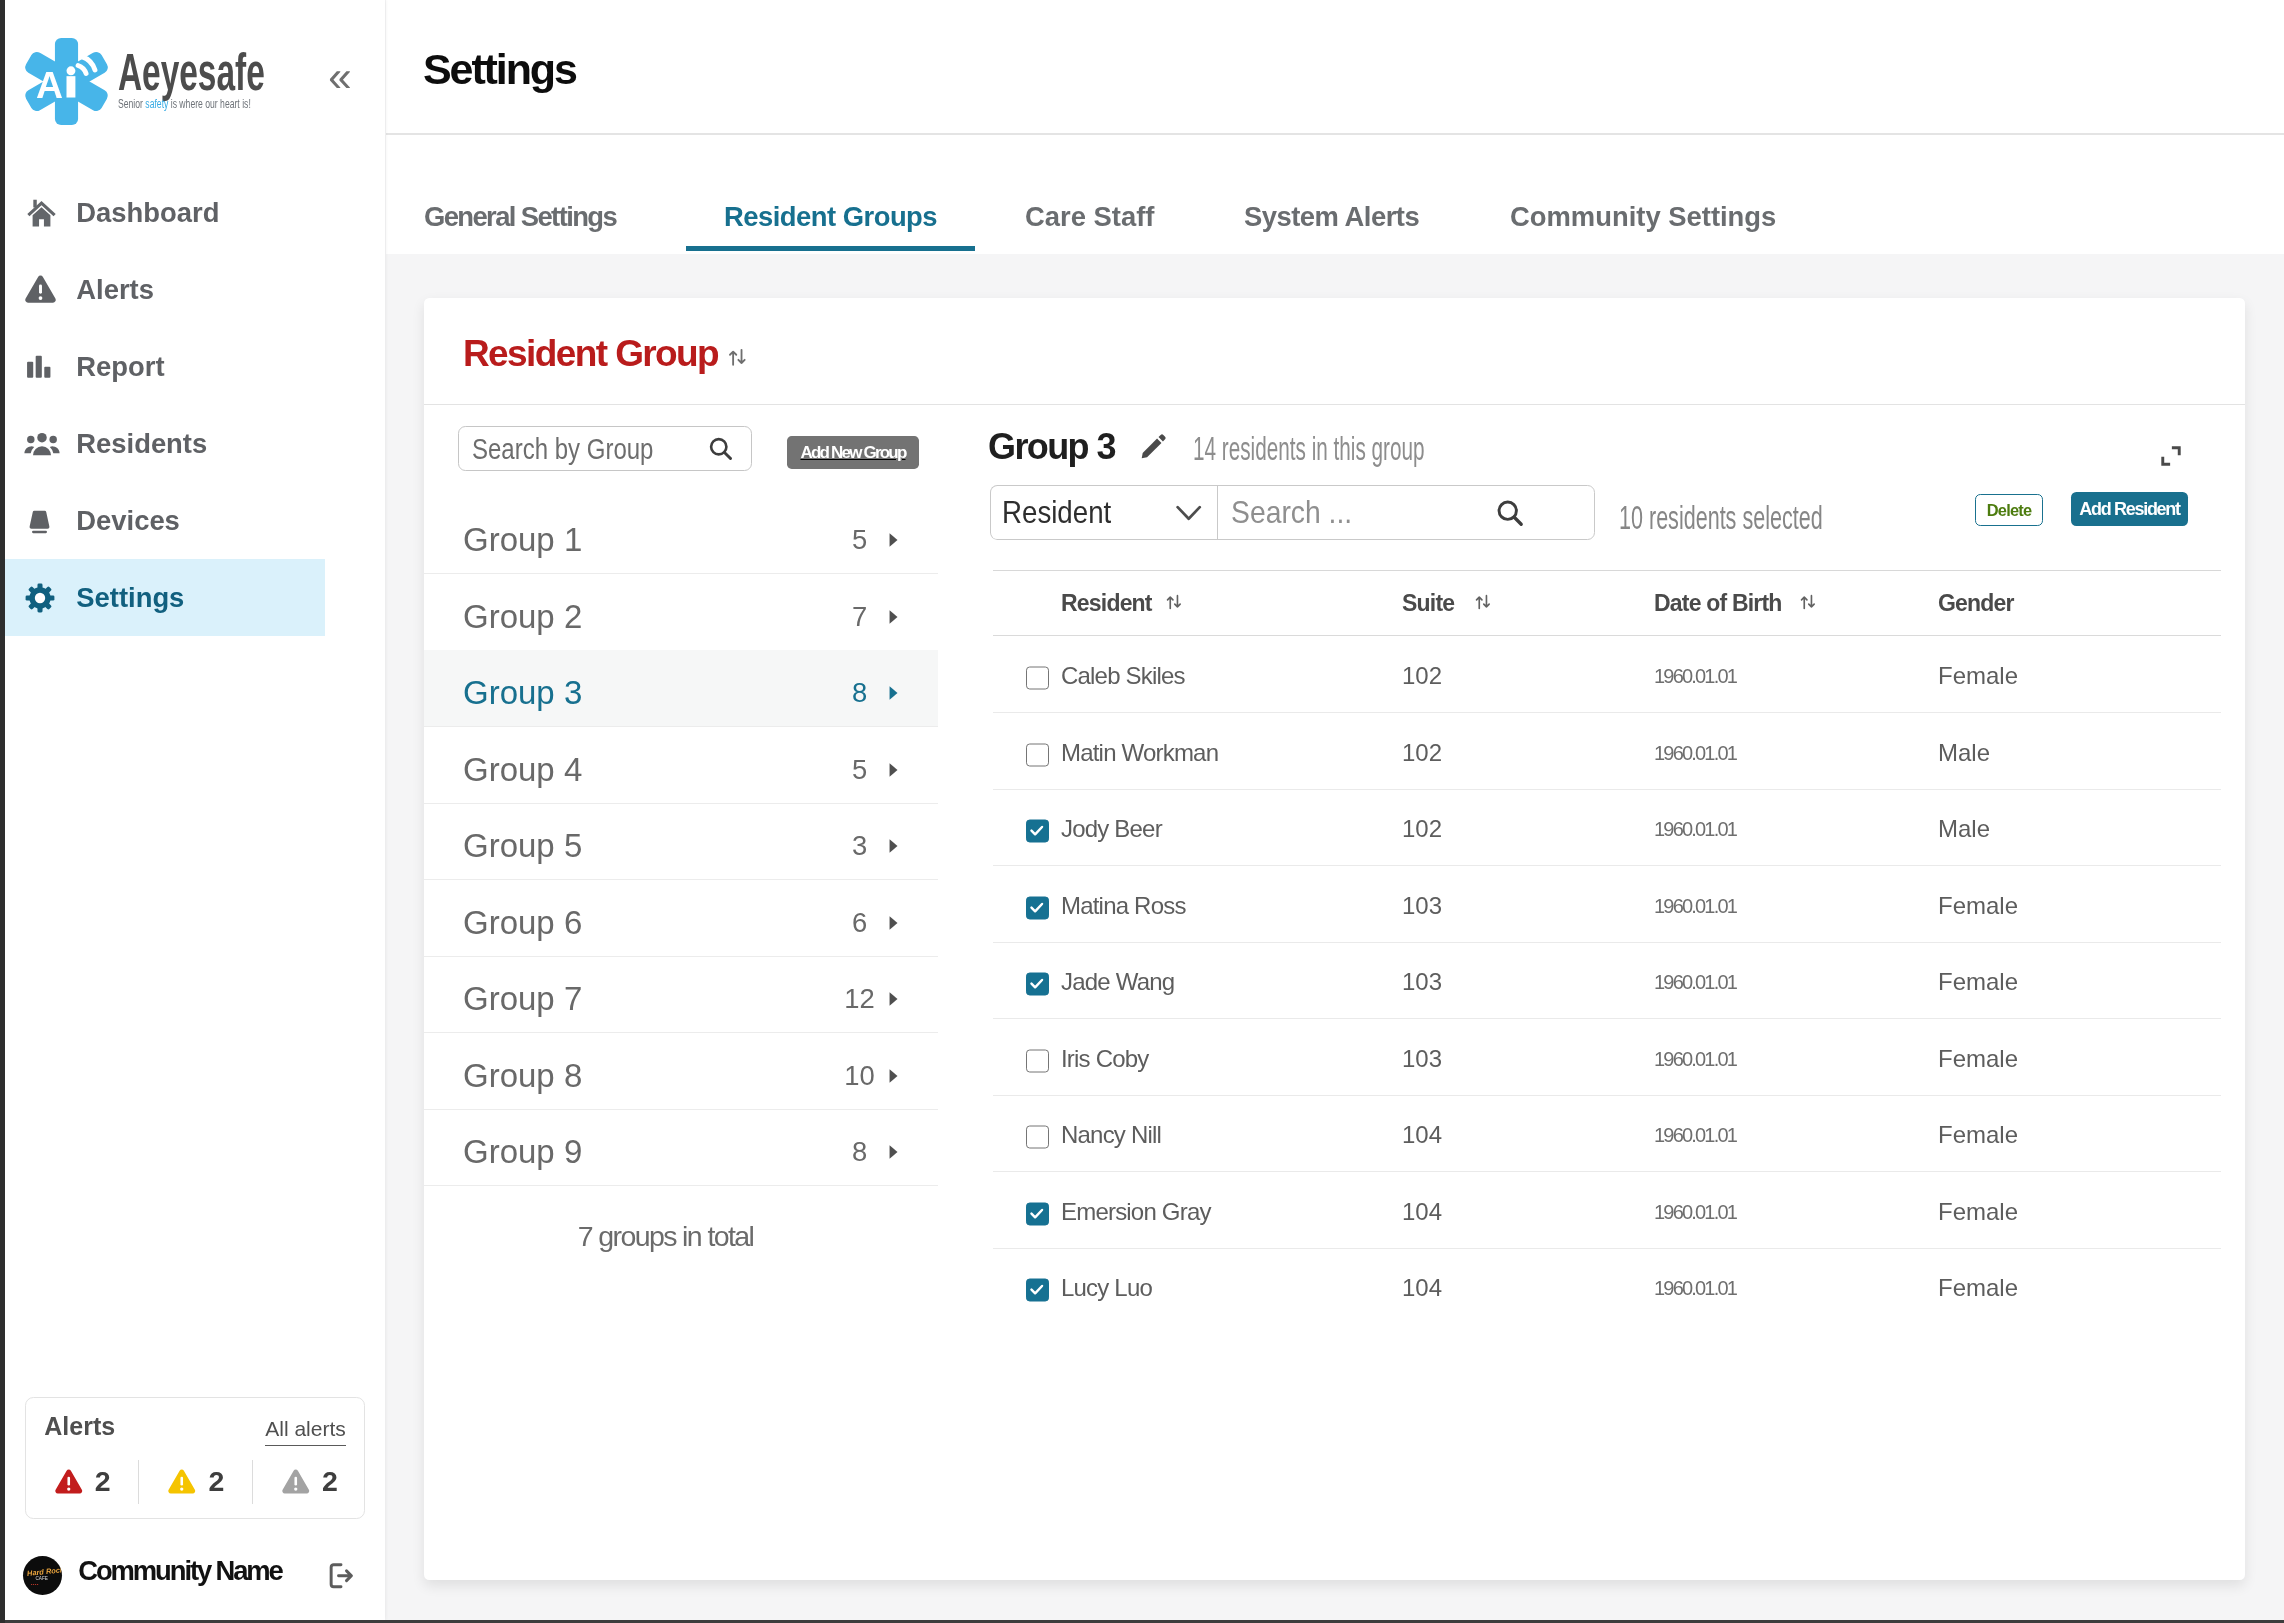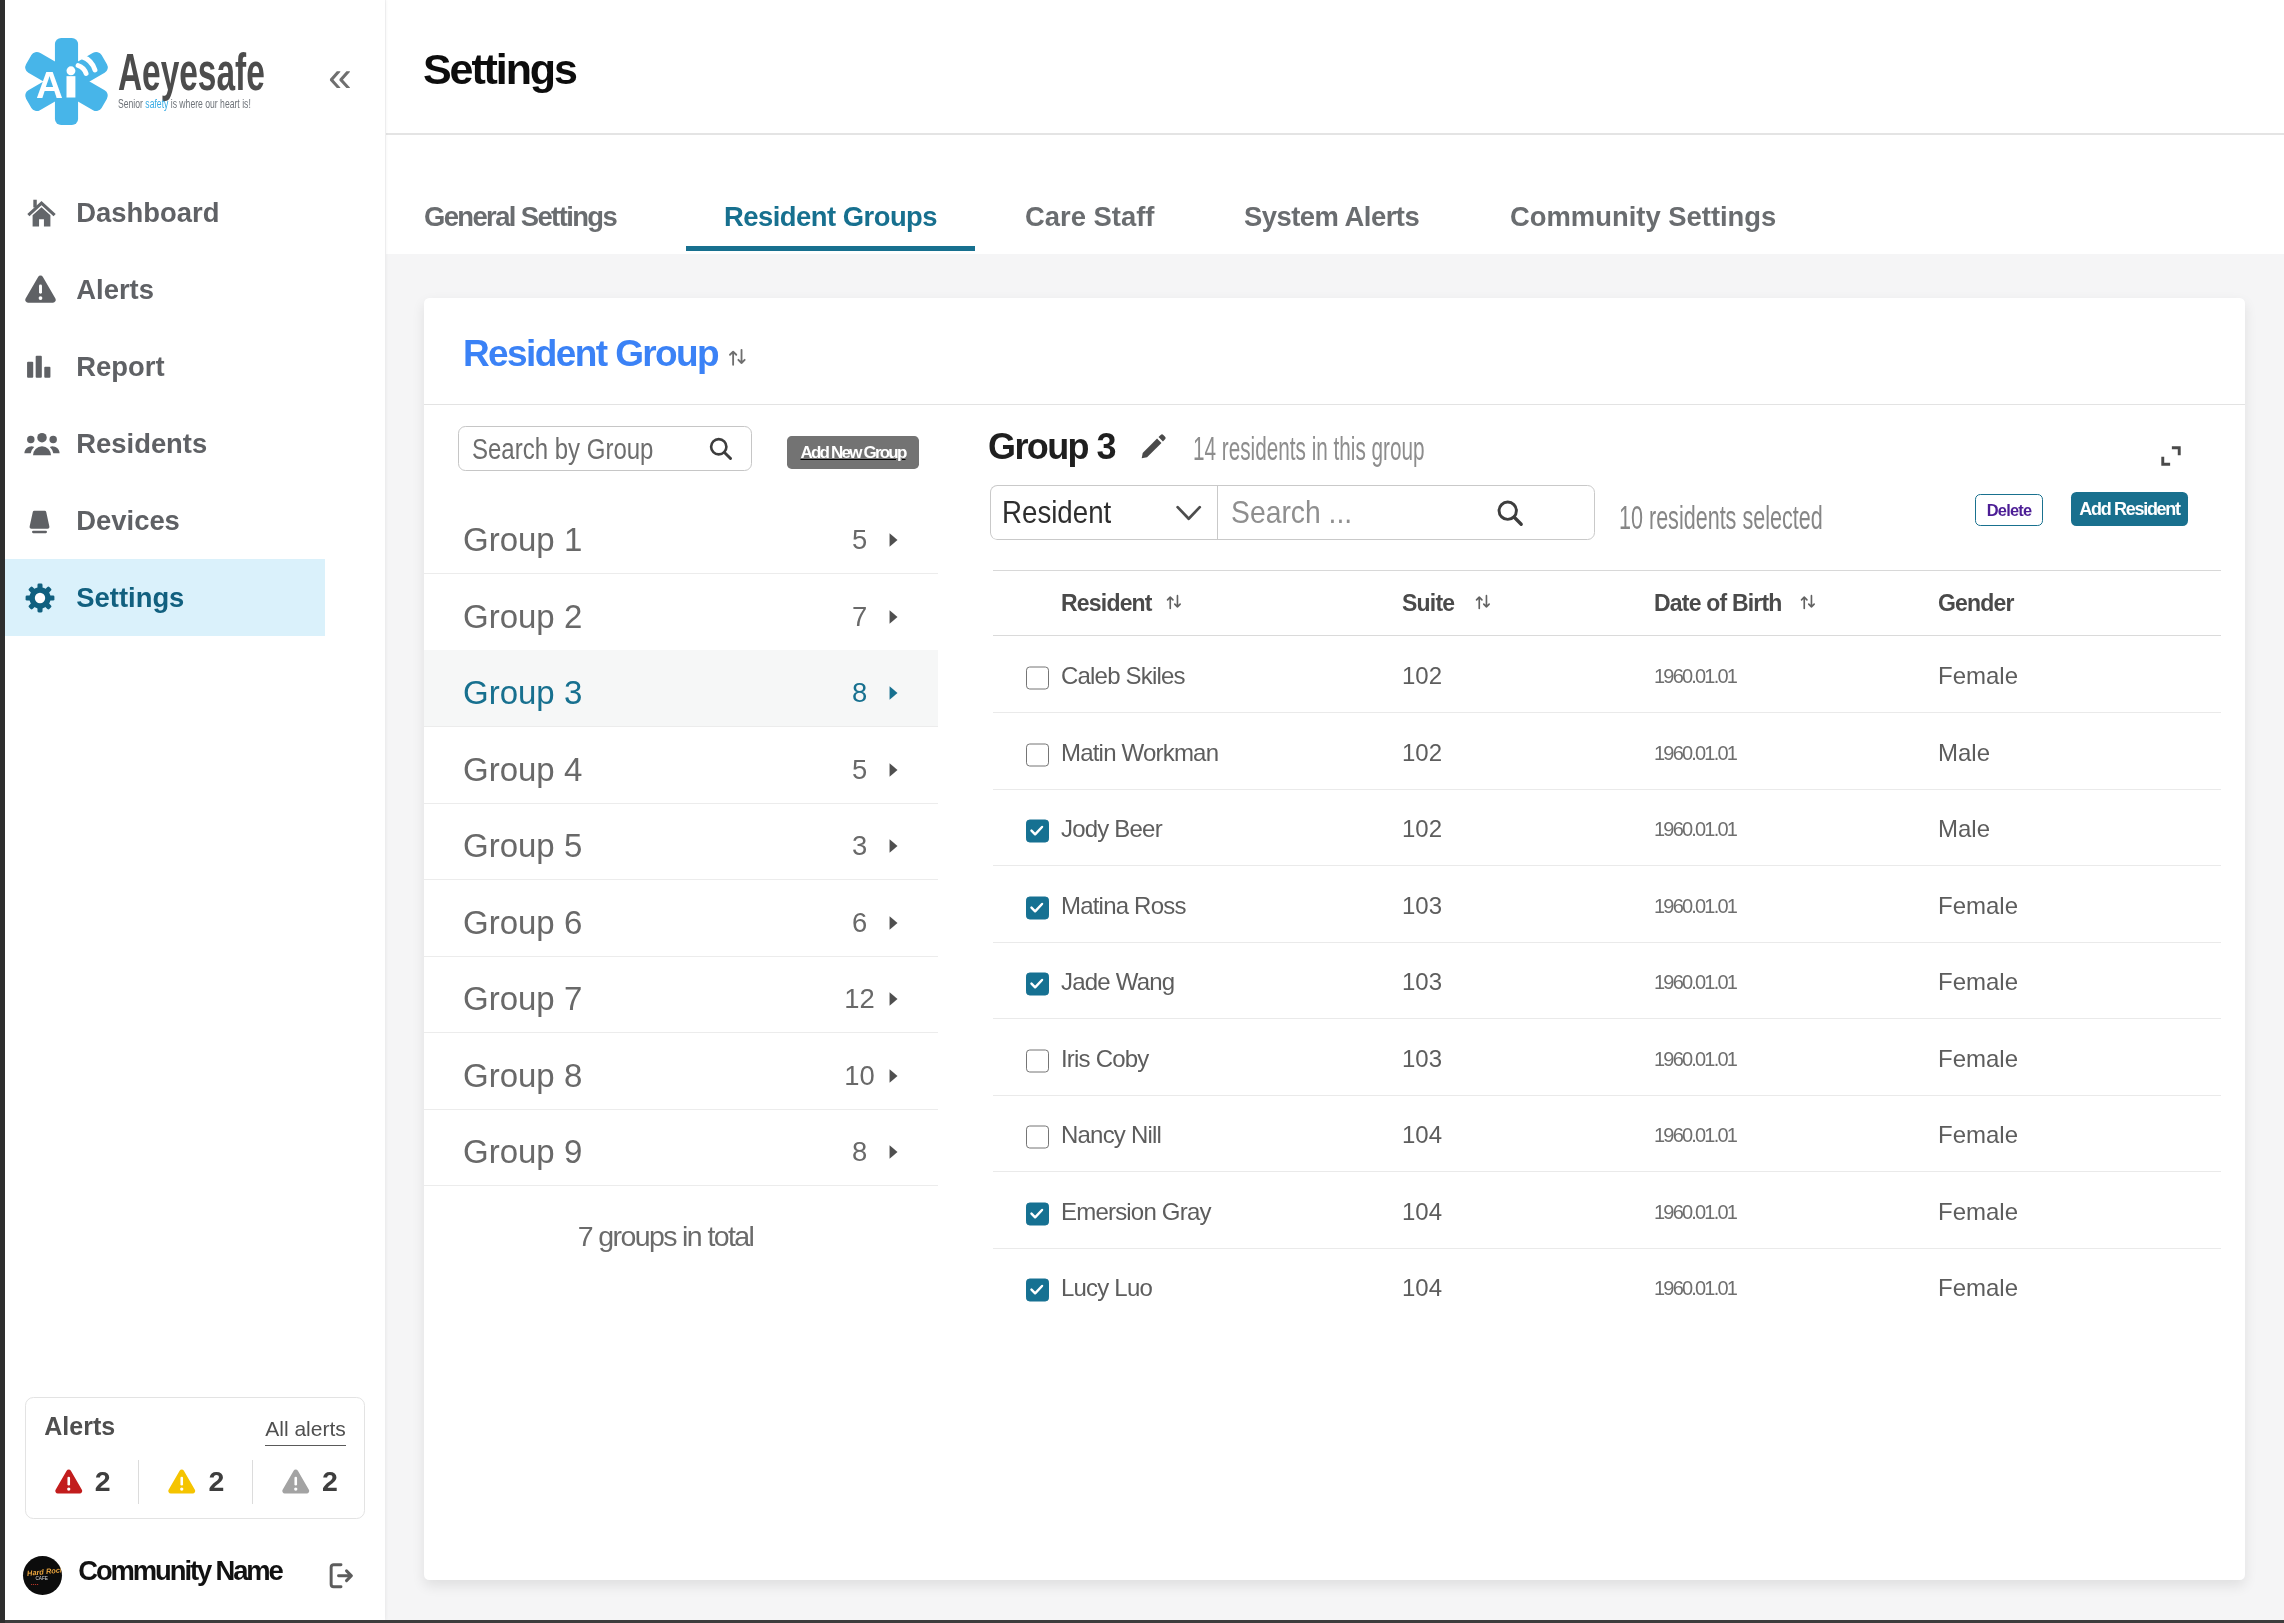--- a/index.html
+++ b/index.html
@@ -44,21 +44,21 @@
   <div class="abs" id="hdivider"></div>
   <div class="abs" id="tabbar">
     <div class="abs" style="left:38px; top:66px; font-size:27.4px; font-weight:bold; color:#6a6d70; letter-spacing:-1.6px;">General Settings</div>
     <div class="abs" style="left:300px; top:66px; width:289px; text-align:center; font-size:27.4px; font-weight:bold; color:#17708f; letter-spacing:-0.5px;">Resident Groups</div>
     <div class="abs" style="left:300px; top:111px; width:289px; height:4.7px; background:#17708f;"></div>
     <div class="abs" style="left:639px; top:66px; font-size:27.4px; font-weight:bold; color:#6a6d70;">Care Staff</div>
     <div class="abs" style="left:858px; top:66px; font-size:27.4px; font-weight:bold; color:#6a6d70; letter-spacing:-0.5px;">System Alerts</div>
     <div class="abs" style="left:1124px; top:66px; font-size:27.4px; font-weight:bold; color:#6a6d70;">Community Settings</div>
   </div>
   <div class="abs" id="card">
-    <div class="abs" style="left:39px; top:35px; font-size:37px; font-weight:bold; color:#3b82f6; letter-spacing:-1.6px; white-space:nowrap;">Resident Group</div>
+    <div class="abs" style="left:39px; top:35px; font-size:37px; font-weight:bold; color:#b91c1c; letter-spacing:-1.6px; white-space:nowrap;">Resident Group</div>
     <svg class="abs" style="left:303px; top:49px;" width="21" height="20.6" viewBox="0 0 24 23">
       <path d="M7 20 V5 M3.4 8.6 L7 5 l3.6 3.6" fill="none" stroke="#6f6f6f" stroke-width="2.1" stroke-linecap="round" stroke-linejoin="round"></path>
       <path d="M16.6 3 V18 M13 14.4 L16.6 18 l3.6-3.6" fill="none" stroke="#6f6f6f" stroke-width="2.1" stroke-linecap="round" stroke-linejoin="round"></path>
     </svg>
     <div class="abs" style="left:0; top:106px; width:1821px; height:1.1px; background:#e3e3e3;"></div>
 
     <div class="abs" style="left:34px; top:128px; width:294px; height:45px; border:1.6px solid #c6c6c6; border-radius:7.4px; display:flex; align-items:center;">
       <span style="margin-left:13px; font-size:30px; color:#6d6d6d; display:inline-block; transform:scaleX(0.80); transform-origin:left center; white-space:nowrap;">Search by Group</span>
       <svg style="position:absolute; right:17px;" width="27.4" height="27.4" viewBox="0 0 24 24">
           <circle cx="10.3" cy="10.3" r="6.7" fill="none" stroke="#3d3d3d" stroke-width="2.3"></circle>
@@ -152,21 +152,21 @@
         <path d="M2.5 3 L13 14 L23.5 3" fill="none" stroke="#4d4d4d" stroke-width="2.6" stroke-linecap="round" stroke-linejoin="round"></path>
       </svg>
     <div class="abs" style="left:793px; top:187px; width:378px; height:55px; border:1.6px solid #c9c9c9; border-radius:0 7.4px 7.4px 0;"></div>
     <div class="abs" style="left:807px; top:196px; font-size:32px; color:#8f8f8f; transform:scaleX(0.885); transform-origin:left top; white-space:nowrap;">Search ...</div>
     <svg class="abs" style="left:1070px; top:199px;" width="32" height="32" viewBox="0 0 24 24">
         <circle cx="10.3" cy="10.3" r="6.5" fill="none" stroke="#3d3d3d" stroke-width="2.2"></circle>
         <path d="M15.2 15.2 L20.4 20.4" stroke="#3d3d3d" stroke-width="2.5" stroke-linecap="round"></path>
       </svg>
     <div class="abs" style="left:1195px; top:201px; font-size:33px; color:#868686; display:inline-block; transform:scaleX(0.653); transform-origin:left top; white-space:nowrap;">10 residents selected</div>
     <div class="abs" style="left:1551px; top:196px; width:68px; height:32px; border:1.6px solid #19718f; border-radius:5.3px; display:flex; align-items:center; justify-content:center;">
-      <span style="font-size:16.4px; font-weight:bold; color:#4c1d95; white-space:nowrap; letter-spacing:-0.8px;">Delete</span>
+      <span style="font-size:16.4px; font-weight:bold; color:#4d7c0f; white-space:nowrap; letter-spacing:-0.8px;">Delete</span>
     </div>
     <div class="abs" style="left:1647px; top:194px; width:117px; height:34px; background:#19708e; border-radius:5.3px; display:flex; align-items:center; justify-content:center;">
       <span style="font-size:18px; font-weight:bold; color:#fff; white-space:nowrap; letter-spacing:-1.3px;">Add Resident</span>
     </div>
 
     <div class="abs" style="left:569px; top:272px; width:1228px; height:1.1px; background:#d8d8d8;"></div>
     <div class="abs" style="left:637px; top:292px;"><span class="th">Resident</span></div>
     <svg class="abs" style="left:741px; top:295px;" width="18" height="18" viewBox="0 0 24 23">
       <path d="M7 20 V5 M3.4 8.6 L7 5 l3.6 3.6" fill="none" stroke="#626262" stroke-width="2.2" stroke-linecap="round" stroke-linejoin="round"></path>
       <path d="M16.6 3 V18 M13 14.4 L16.6 18 l3.6-3.6" fill="none" stroke="#626262" stroke-width="2.2" stroke-linecap="round" stroke-linejoin="round"></path>

